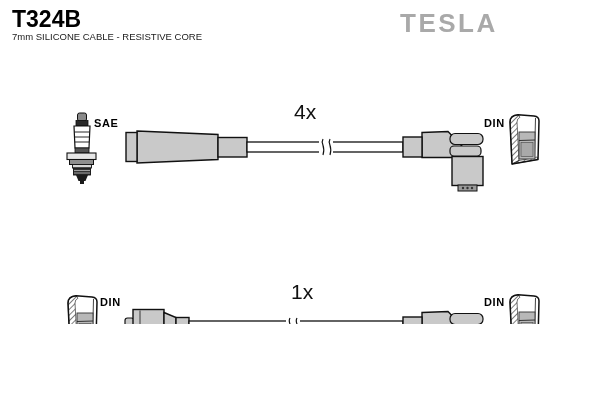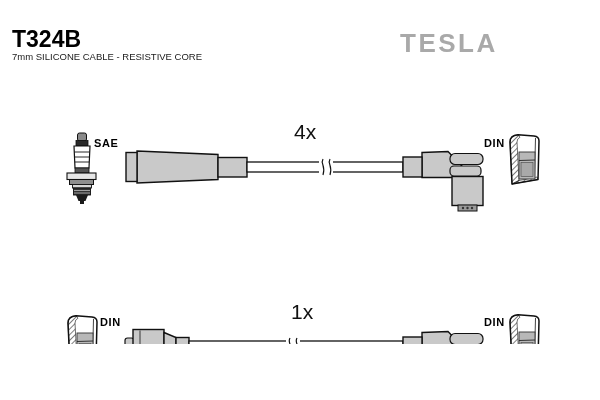--- a/index.html
+++ b/index.html
@@ -1,16 +1,16 @@
 <!DOCTYPE html>
 <html><head>
 <meta charset="utf-8">
 <style>
   html,body { margin:0; padding:0; background:#fff; }
-  .page { position:relative; width:600px; height:324px; background:#fff; overflow:hidden;margin-top:20px; }
+  .page { position:relative; width:600px; height:324px; background:#fff; overflow:hidden; }
   svg { display:block; }
   svg text { font-family:"Liberation Sans","DejaVu Sans",sans-serif; }
   .title    { font-size:23px; font-weight:bold; fill:#000; }
   .subtitle { font-size:9.5px; fill:#1a1a1a; }
   .logo     { font-size:26px; font-weight:bold; letter-spacing:2.5px; }
   .qty      { font-size:21px; fill:#111; }
   .small-label { font-size:11px; font-weight:bold; fill:#000; letter-spacing:0.6px; }
   .metal  { fill:#c9c9c9; stroke:#111; stroke-width:1.4; }
   .metal2 { fill:#c9c9c9; stroke:#111; stroke-width:1.2; }
   .cable  { fill:#fff; stroke:#111; stroke-width:1.3; }

